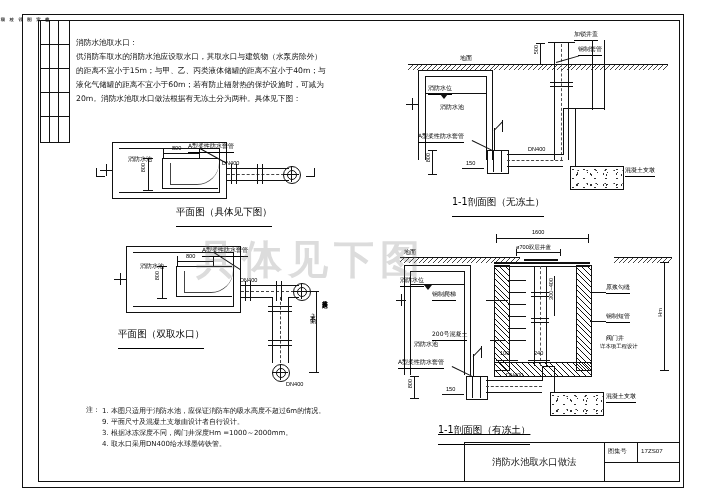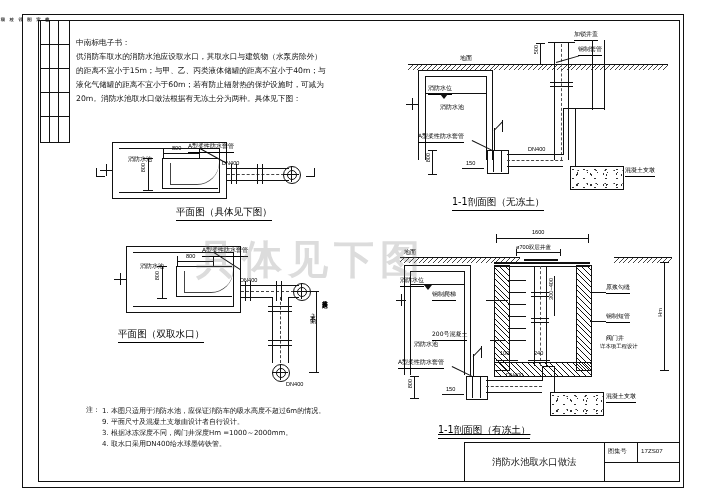--- a/index.html
+++ b/index.html
@@ -9,21 +9,21 @@
 
   
   .frame-outer{position:absolute;left:22px;top:14px;width:660px;height:472px;border:1.6px solid #111;}
   .frame-inner{position:absolute;left:38px;top:20px;width:640px;height:460px;border:1.1px solid #111;}
   .vtxt{writing-mode:vertical-rl;text-orientation:upright;font-size:4.4px;line-height:1;
         letter-spacing:.3px;color:#333;white-space:nowrap;}
 
   
   .cn{font-family:"DejaVu Sans","Liberation Sans",sans-serif;}
   .body-text{position:absolute;font-size:7.7px;line-height:14.1px;color:#111;white-space:nowrap;}
-  .caption{position:absolute;font-size:9.6px;color:#000;white-space:nowrap;border-bottom:1px solid #000;padding-bottom:1px;}
+  .caption{position:absolute;font-size:9.6px;color:#000;white-space:nowrap;border-bottom:1px solid #000;padding-bottom:7px;}
   .lbl{position:absolute;font-size:6px;color:#000;white-space:nowrap;}
   .lbl-u{position:absolute;font-size:6px;color:#000;white-space:nowrap;border-bottom:.8px solid #000;padding-bottom:.5px;}
   .dim{position:absolute;font-size:5.6px;color:#000;white-space:nowrap;}
   .dimv{position:absolute;font-size:5.6px;color:#000;white-space:nowrap;
         writing-mode:vertical-rl;transform:rotate(180deg);}
   .vlab{position:absolute;font-size:5.8px;color:#000;white-space:nowrap;
         writing-mode:vertical-rl;text-orientation:upright;letter-spacing:.2px;}
 
   
   .ln{position:absolute;background:#111;}
@@ -89,21 +89,21 @@
 
     <span class="vtxt" style="left:60px;top:23px;">审核</span>
     <span class="vtxt" style="left:60px;top:47px;">校对</span>
     <span class="vtxt" style="left:60px;top:71px;">设计</span>
     <span class="vtxt" style="left:60px;top:95px;">制图</span>
     <span class="vtxt" style="left:60px;top:119px;">审定</span>
     <span class="vtxt" style="left:42px;top:24px;">会签栏</span>
   </div>
 
   <div>
-    <div class="body-text cn" style="left:76px;top:36px;">中南标电子书：</div>
+    <div class="body-text cn" style="left:76px;top:36px;">消防水池取水口：</div>
     <div class="body-text cn" style="left:76px;top:50px;">供消防车取水的消防水池应设取水口，其取水口与建筑物（水泵房除外）</div>
     <div class="body-text cn" style="left:76px;top:64px;">的距离不宜小于15m；与甲、乙、丙类液体储罐的距离不宜小于40m；与</div>
     <div class="body-text cn" style="left:76px;top:78px;">液化气储罐的距离不宜小于60m；若有防止辐射热的保护设施时，可减为</div>
     <div class="body-text cn" style="left:76px;top:92px;">20m。消防水池取水口做法根据有无冻土分为两种。具体见下图：</div>
   </div>
 
   <div>
 
     <div class="ln h" style="left:112px;top:142px;width:115px;height:1.2px;"></div>
     <div class="ln h" style="left:112px;top:198px;width:115px;height:1.2px;"></div>

